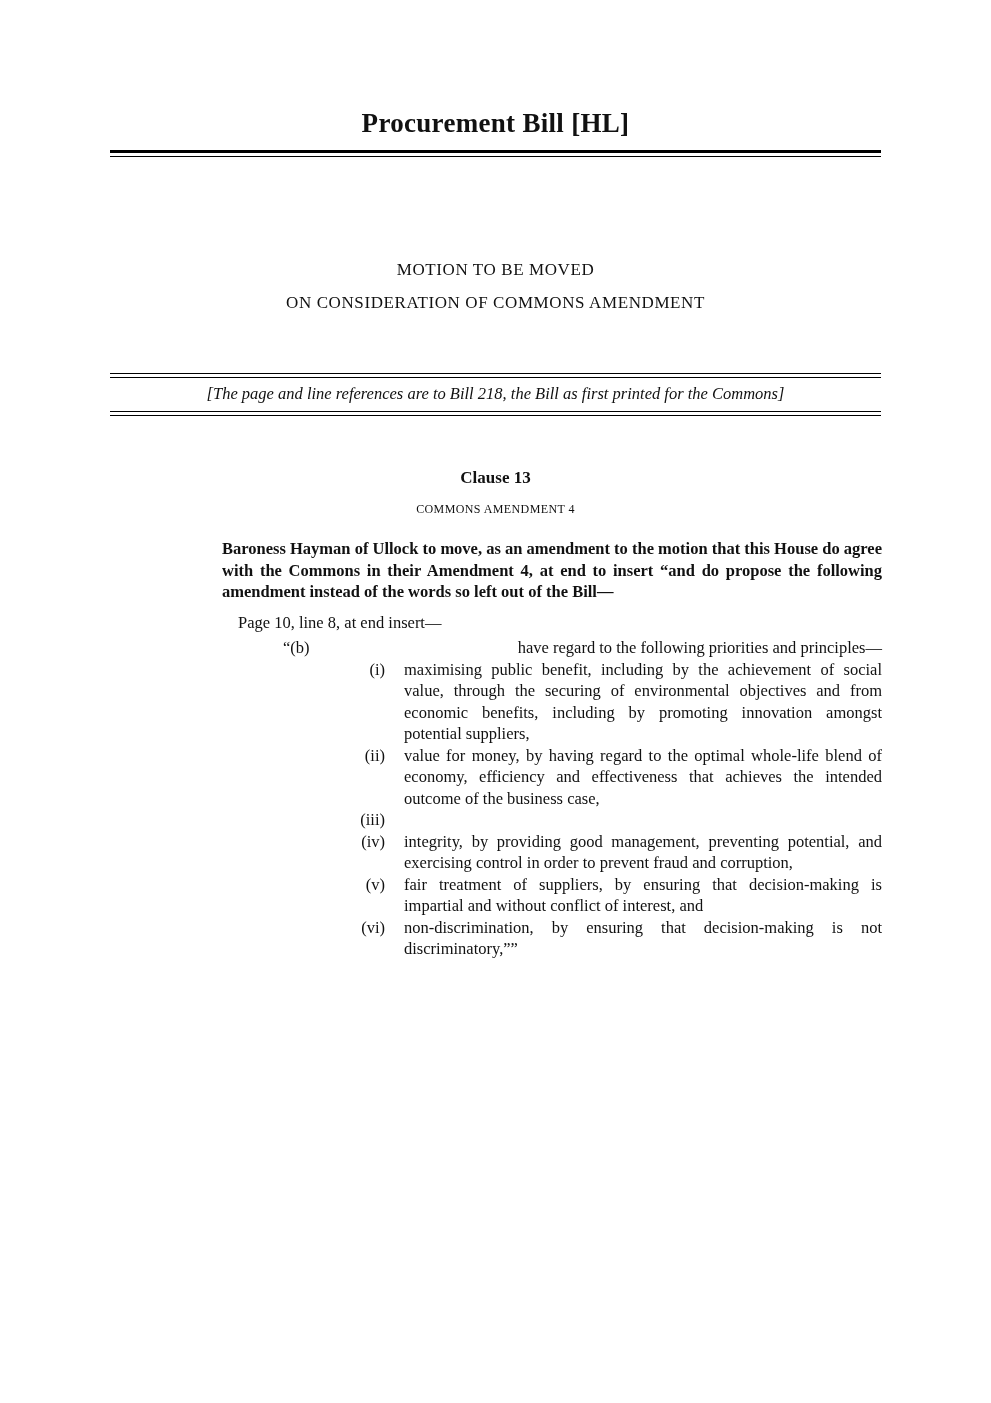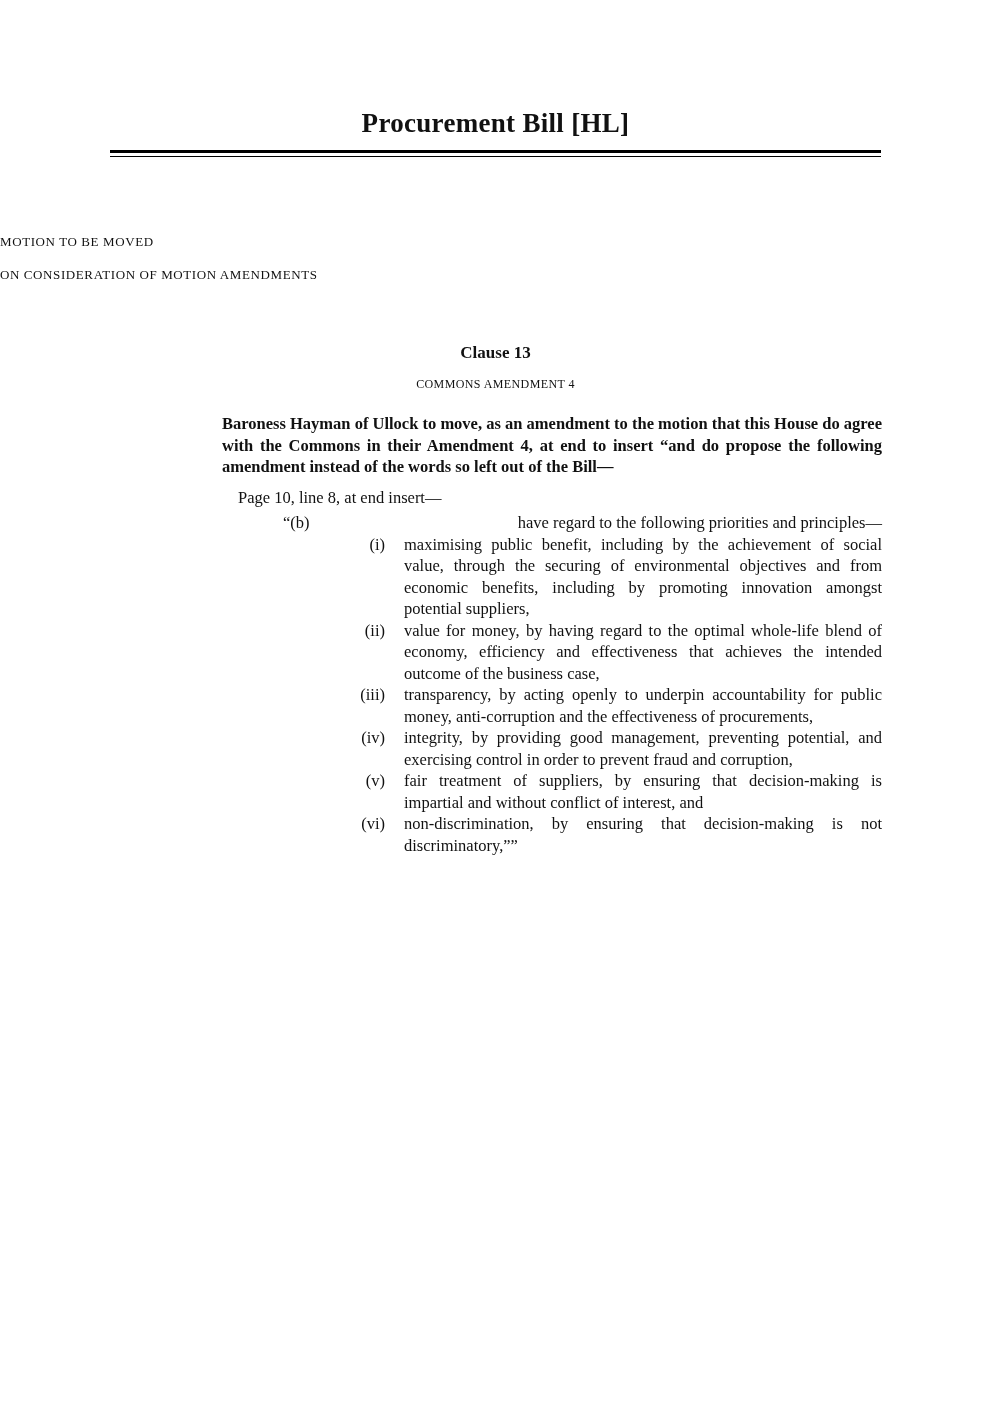--- a/index.html
+++ b/index.html
@@ -23,23 +23,23 @@
     letter-spacing: 0.3px;
     line-height: 31px;
   }
   .title-rule {
     margin: 11px 110px 0 110px;
     height: 3px;
     border-top: 3px solid #000;
     border-bottom: 1px solid #000;
   }
   .motion {
-    margin-top: 68px;
-    text-align: left;
-    font-size: 13px;
+    margin-top: 96px;
+    text-align: center;
+    font-size: 17px;
     letter-spacing: 0.6px;
     line-height: 33px;
   }
   .ref-box { margin-top: 54px; }
   .rule-double {
     margin: 0 110px;
     height: 3px;
     border-top: 1px solid #000;
     border-bottom: 1px solid #000;
   }
@@ -103,23 +103,28 @@
 </head>
 <body>
 
 <div class="page">
 
   <h1 class="doc-title">Procurement Bill [HL]</h1>
   <div class="title-rule"></div>
 
   <div class="motion">
     <div>MOTION TO BE MOVED</div>
-    <div>ON CONSIDERATION OF MOTION AMENDMENTS</div>
+    <div>ON CONSIDERATION OF COMMONS AMENDMENT</div>
   </div>
 
+  <div class="ref-box">
+    <div class="rule-double"></div>
+    <div class="ref-text">[The page and line references are to Bill 218, the Bill as first printed for the Commons]</div>
+    <div class="rule-double"></div>
+  </div>
 
   <div class="clause-heading">Clause 13</div>
   <div class="amendment-heading">COMMONS AMENDMENT 4</div>
 
   <div class="doc-body">
     <p class="mover">Baroness Hayman of Ullock to move, as an amendment to the motion that this House do agree with the Commons in their Amendment 4, at end to insert “and do propose the following amendment instead of the words so left out of the Bill—</p>
     <p class="instruction">Page 10, line 8, at end insert—</p>
 
     <div class="sub-row">
       <span class="sub-label">“(b)</span>
@@ -129,21 +134,20 @@
     <div class="item">
       <span class="num">(i)</span>
       <span class="txt">maximising public benefit, including by the achievement of social value, through the securing of environmental objectives and from economic benefits, including by promoting innovation amongst potential suppliers,</span>
     </div>
     <div class="item">
       <span class="num">(ii)</span>
       <span class="txt">value for money, by having regard to the optimal whole-life blend of economy, efficiency and effectiveness that achieves the intended outcome of the business case,</span>
     </div>
     <div class="item">
       <span class="num">(iii)</span>
-      <span class="txt">transparency, by acting openly to underpin accountability for public money, anti-corruption and the effectiveness of procurements,</span>
     </div>
     <div class="item">
       <span class="num">(iv)</span>
       <span class="txt">integrity, by providing good management, preventing potential, and exercising control in order to prevent fraud and corruption,</span>
     </div>
     <div class="item">
       <span class="num">(v)</span>
       <span class="txt">fair treatment of suppliers, by ensuring that decision-making is impartial and without conflict of interest, and</span>
     </div>
     <div class="item">

